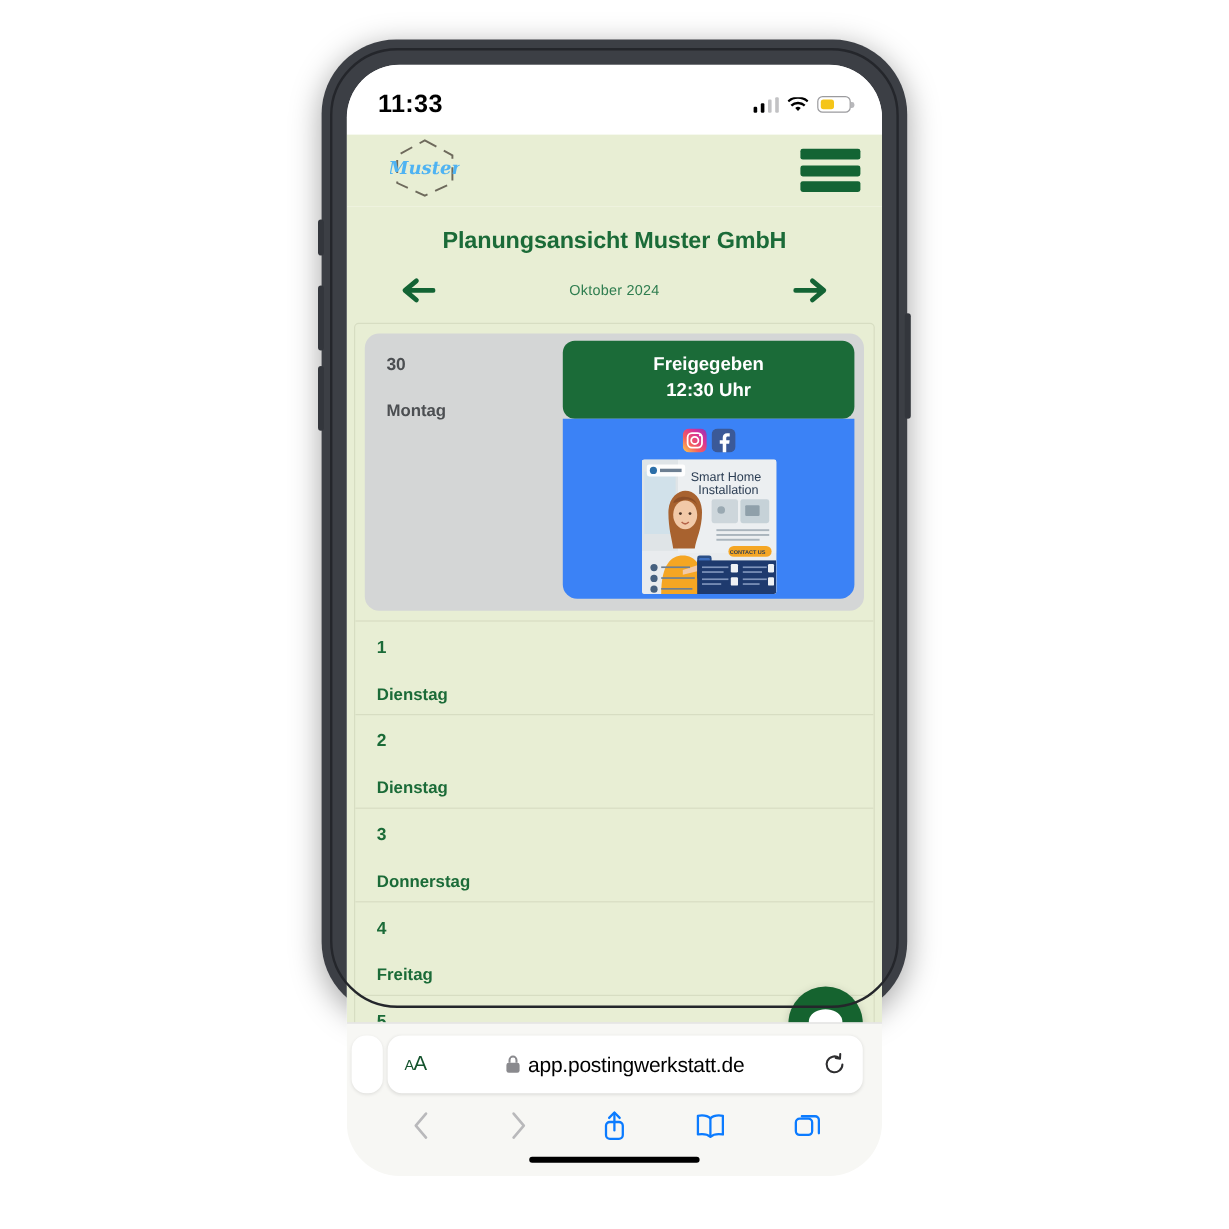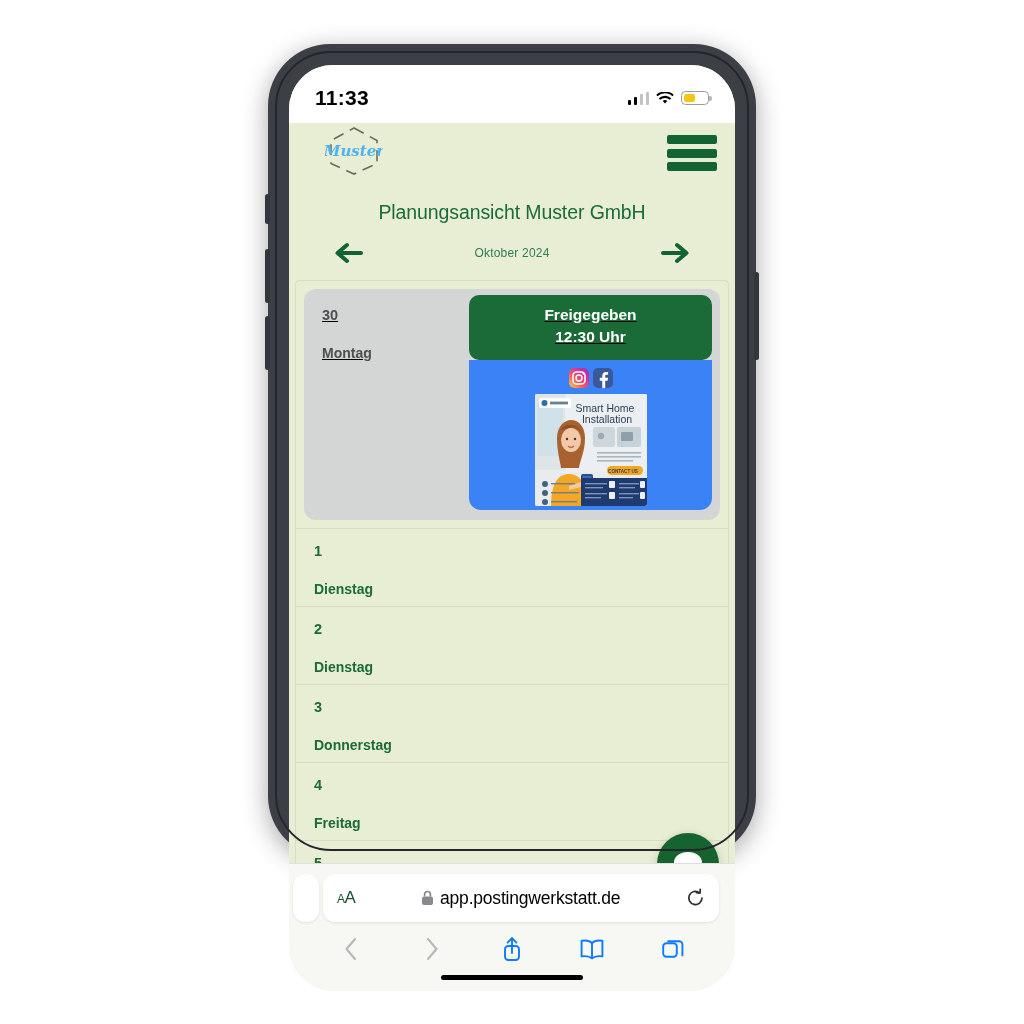--- a/index.html
+++ b/index.html
@@ -13,21 +13,21 @@
 
   #stage {
     position: relative;
     width: 1024px; height: 1024px;
     background: #ffffff;
   }
 
   
   #phone-frame {
     position: absolute;
-    left: 268px; top: 44px;
+    left: 268px; top: 33px;
     width: 488px; height: 814px;
     background: #3c3f45;
     border-radius: 62px;
     box-shadow: 0 6px 26px rgba(0,0,0,0.35);
   }
   #phone-frame::after{
     content:"";
     position:absolute; left:7px; top:7px; right:7px; bottom:7px;
     border-radius: 56px;
     border: 2px solid #24262b;
@@ -107,21 +107,21 @@
   #page-body {
     background: #e8eed4;
     height: 740px;
     position: relative;
     overflow: hidden;
   }
 
   #page-title {
     text-align: center;
     color: #1b6b38;
-    font-size: 19.5px; font-weight: normal;
+    font-size: 19.5px; font-weight: bold;
     padding: 18px 0 0 0;
     letter-spacing: -0.1px;
   }
 
   #month-nav {
     display: flex; align-items: center; justify-content: space-between;
     padding: 16px 42px 0 42px;
   }
   .arrow-btn {
     width: 34px; height: 26px;
@@ -143,21 +143,21 @@
   }
 
   .day-row {
     display: flex;
     border-bottom: 1px solid #d7ddc2;
     min-height: 78px;
     position: relative;
   }
   .day-row:last-child { border-bottom: none; }
 
-  .day-row.has-post { min-height: 222px; padding: 8px; text-decoration: underline; }
+  .day-row.has-post { min-height: 222px; padding: 8px; }
 
   .day-label {
     width: 118px; flex: 0 0 118px;
     padding: 14px 0 0 18px;
   }
   .day-num {
     font-size: 14.5px; font-weight: bold; color: #1b6b38;
     margin-bottom: 22px;
   }
   .day-name {

